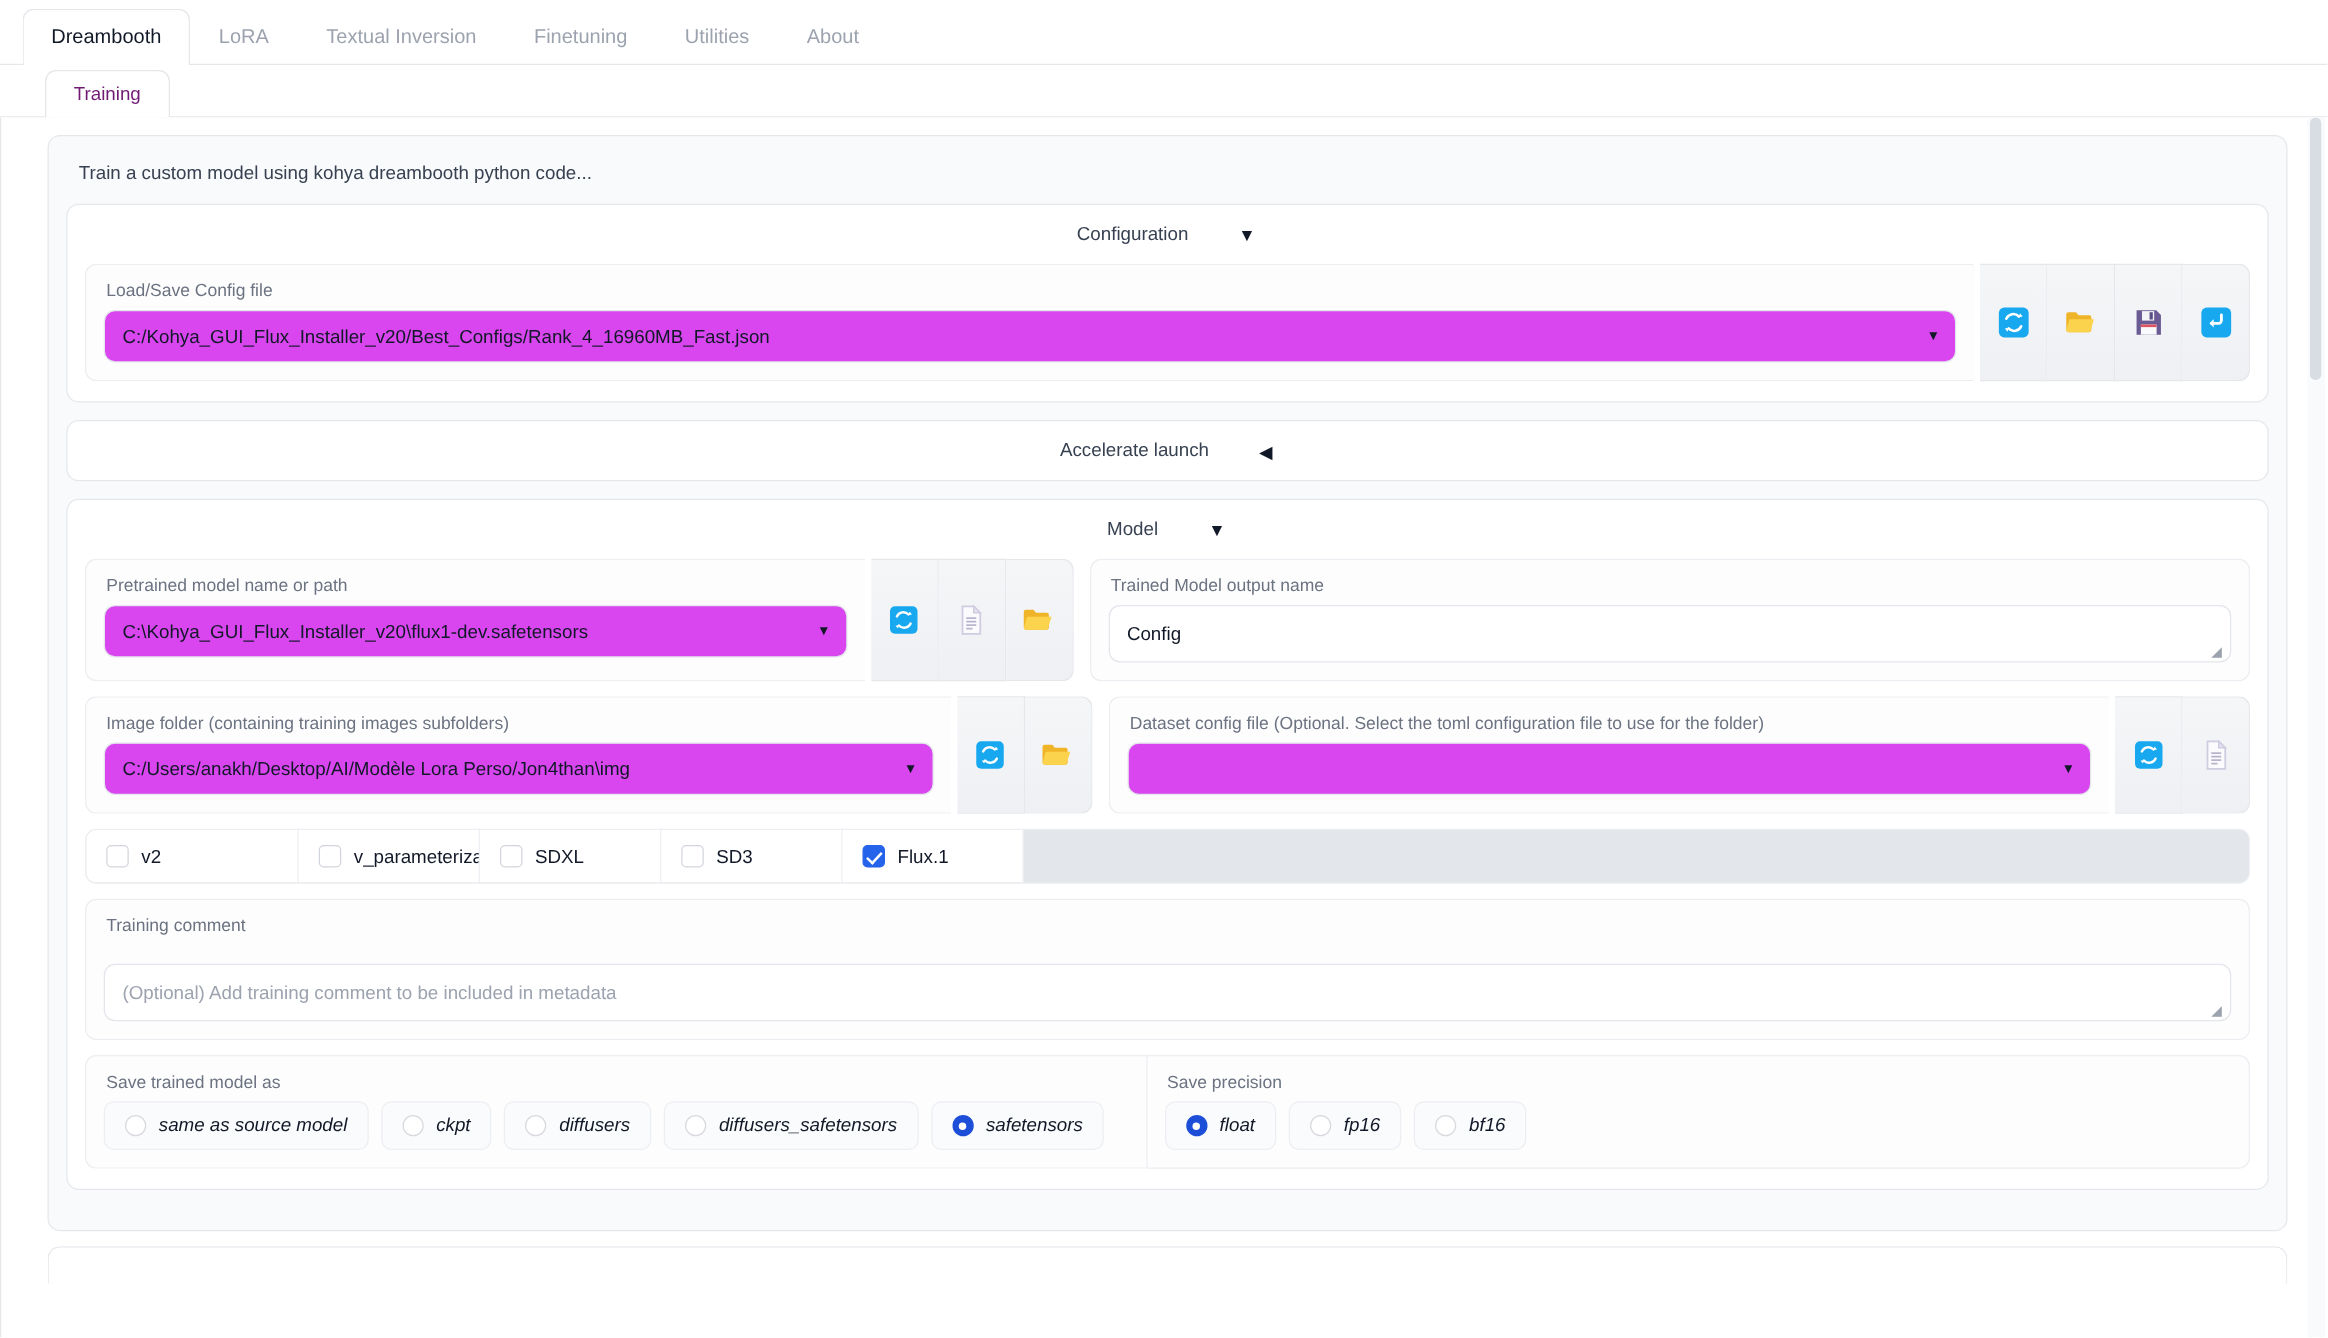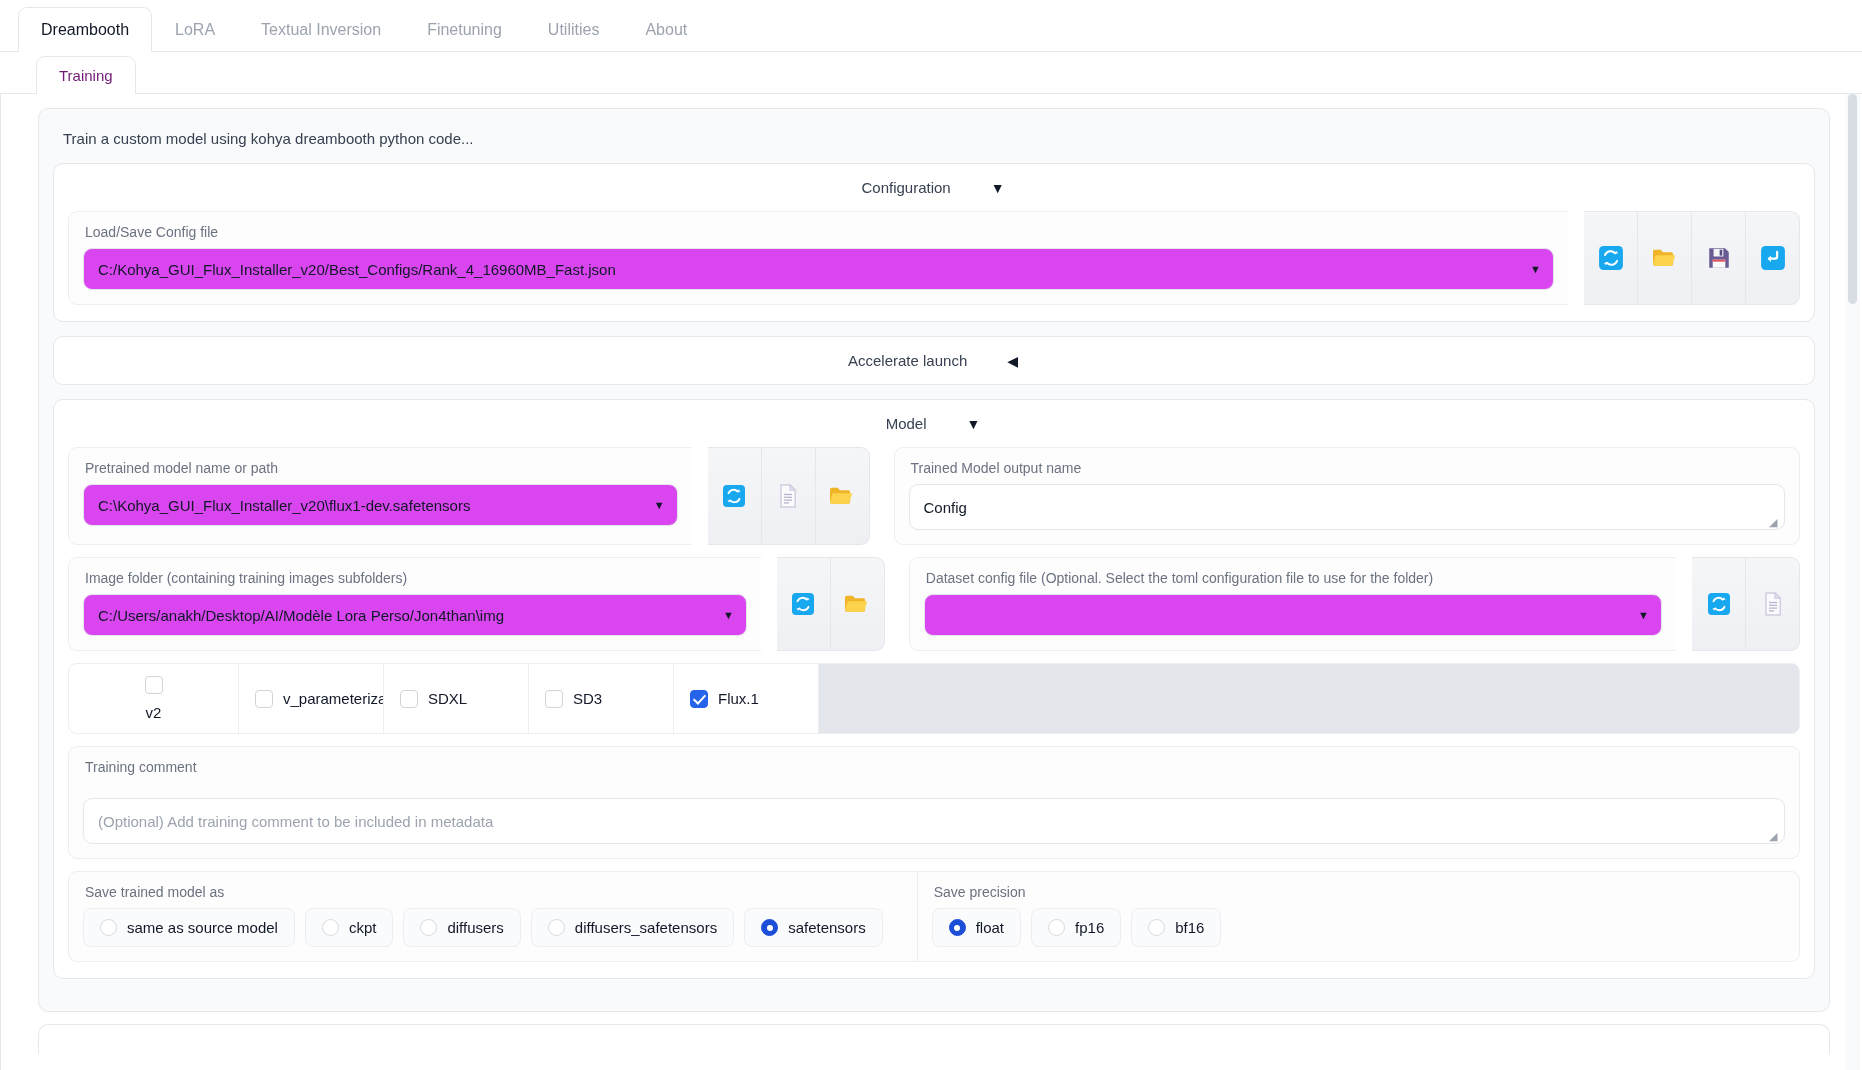--- a/index.html
+++ b/index.html
@@ -90,21 +90,21 @@
     display: flex; align-items: center; justify-content: center;
     padding: 15px 20px 15px 18px;
     cursor: pointer;
     gap: 40px;
   }
   .acc-title { font-size: 15px; color: #374151; }
   .acc-arrow { font-size: 14px; color: #111827; line-height: 1; }
   .acc-body { padding: 0 14px 16px 14px; }
 
   
-  .row { display: flex; align-items: stretch; gap: 16px; }
+  .row { display: flex; align-items: stretch; gap: 5px; }
   .group {
     border: 1px solid #eceef1;
     border-radius: 9px;
     background: #fdfdfe;
     padding: 10px 14px 14px 14px;
     flex: 1 1 auto;
     min-width: 0;
   }
   .group.tight { border-radius: 9px 0 0 9px; border-right: none; }
   .lbl {
@@ -175,21 +175,21 @@
     display: flex; align-items: center; gap: 10px;
     padding: 12px 16px;
     background: #ffffff;
     border-right: 1px solid #eceef1;
     font-size: 15px;
     color: #111827;
     cursor: pointer;
     overflow: hidden;
     white-space: nowrap;
   }
-  .cbcell.w1 { width: 170px; flex-direction: column; }
+  .cbcell.w1 { width: 170px; }
   .cbcell.w2 { width: 145px; }
   .cbcell.w3 { width: 145px; }
   .cbcell.w4 { width: 145px; }
   .cbcell.w5 { width: 145px; }
   .cbfill { flex: 1 1 auto; background: #e3e6ea; }
   .box {
     width: 18px; height: 18px; flex: none;
     border: 1px solid #d1d5db;
     border-radius: 4px;
     background: #ffffff;
@@ -200,21 +200,21 @@
   }
   .box.on::after {
     content: "";
     position: absolute; left: 5px; top: 1.5px;
     width: 5px; height: 10px;
     border: solid #fff; border-width: 0 2px 2px 0;
     transform: rotate(43deg);
   }
 
   
-  .pills { display: flex; flex-wrap: wrap; gap: 10px; margin-top: 4px; }
+  .pills { display: flex; flex-wrap: wrap; gap: 10px; margin-top: 4px; font-style: italic; }
   .pill {
     display: flex; align-items: center; gap: 10px;
     padding: 10px 16px;
     border: 1px solid #eceef1;
     border-radius: 8px;
     background: #fafbfc;
     font-size: 15px;
     color: #111827;
     cursor: pointer;
     white-space: nowrap;

